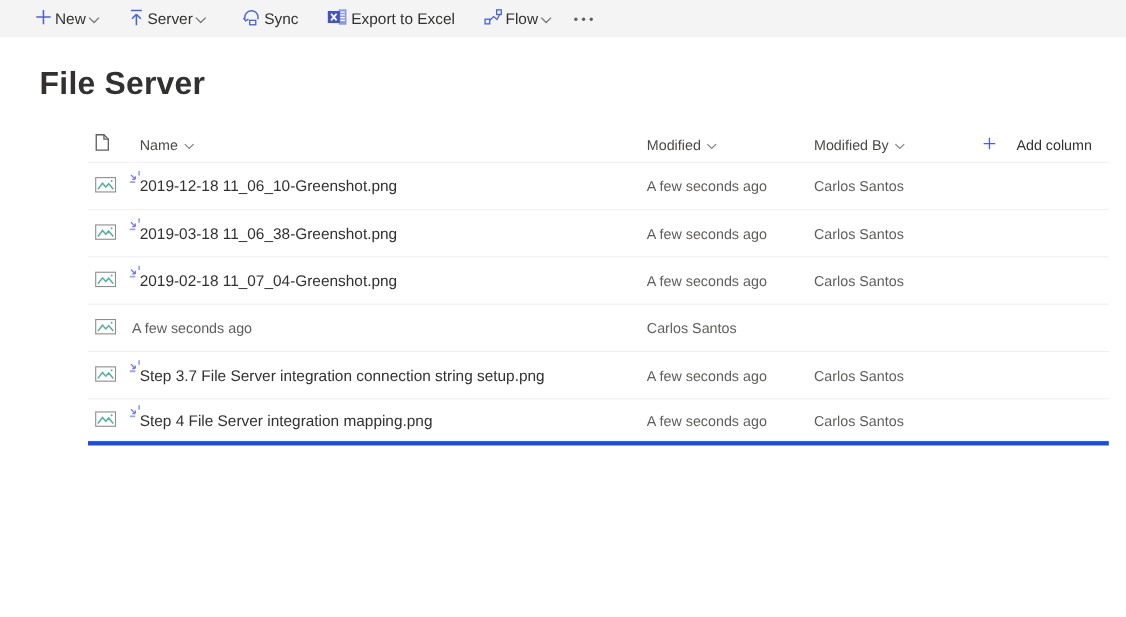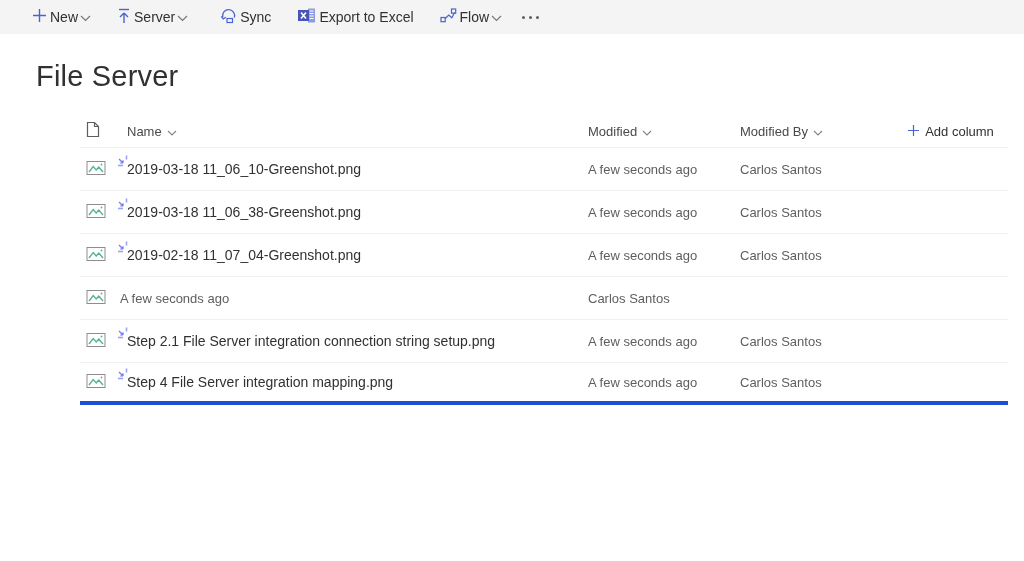--- a/index.html
+++ b/index.html
@@ -11,31 +11,31 @@
     padding-left:22px; }
   .tb-item { display:flex; align-items:center; gap:3px; padding:0 10px; height:34px;
     cursor:pointer; font-size:14px; color:#323130; white-space:nowrap; }
   .tb-item .chev { margin-left:-1px; }
   .tb-sep { width:6px; }
   .dots { display:flex; gap:4px; align-items:center; padding:0 10px; height:34px; cursor:pointer; }
   .dots i { width:3px; height:3px; border-radius:50%; background:#605e5c; display:block; }
 
   
   .content { padding-top:26px; }
-  .page-title { margin-left:36px; font-size:29px; font-weight:400; color:#323130;
+  .page-title { margin-left:36px; font-size:29px; font-weight:700; color:#323130;
     letter-spacing:0.2px; }
 
   
   .list { margin-top:22px; }
   .lrow { display:grid; grid-template-columns:40px 468px 152px 148px 1fr;
     align-items:center; margin-left:80px; margin-right:16px; }
   .lheader { height:32px; font-size:13px; color:#4a4947; }
   .lheader .hcell { display:flex; align-items:center; gap:5px; cursor:pointer; }
   .lheader .icon-cell { cursor:default; }
-  .addcol { display:flex; align-items:center; gap:6px; justify-content:center;
+  .addcol { display:flex; align-items:center; gap:19px; justify-content:flex-start;
     padding-left:6px; font-size:13px; color:#323130; cursor:pointer; }
   .frow { height:43px; border-top:1px solid #f1f0ef; font-size:14px; cursor:pointer; }
   .frow:last-child { border-bottom:4px solid #1d4ed8; }
   .icon-cell { display:flex; align-items:center; padding-left:6px; }
   .name-cell { position:relative; }
   .name-wrap { position:relative; display:inline-block; margin-left:7px; }
   .glimmer { position:absolute; left:-10px; top:-8px; }
   .name-text { color:#323130; }
   .meta { color:#605e5c; font-size:13px; }
   .chev-sm { opacity:.9; }
@@ -194,21 +194,21 @@
           </div>
           <div class="name-cell">
             <span class="name-wrap">
               <span class="glimmer">
                 <svg width="14" height="14" viewBox="0 0 14 14">
                   <path d="M2 6l4 4M6 10H3.2M6 10V7.2" stroke="#7479e8" stroke-width="1.2" fill="none"></path>
                   <path d="M9.5 2.5v4" stroke="#9aa3f0" stroke-width="1.6"></path>
                   <path d="M1 12.5h5" stroke="#9aa3f0" stroke-width="1.6"></path>
                 </svg>
               </span>
-              <span class="name-text">2019-03-18 11_06_10-Greenshot.png</span>
+              <span class="name-text">2019-12-18 11_06_10-Greenshot.png</span>
             </span>
           </div>
           <div class="meta">A few seconds ago</div>
           <div class="meta">Carlos Santos</div>
           <div></div>
         </div>
 
         <div class="lrow frow">
           <div class="icon-cell">
             <span>
@@ -290,21 +290,21 @@
           </div>
           <div class="name-cell">
             <span class="name-wrap">
               <span class="glimmer">
                 <svg width="14" height="14" viewBox="0 0 14 14">
                   <path d="M2 6l4 4M6 10H3.2M6 10V7.2" stroke="#7479e8" stroke-width="1.2" fill="none"></path>
                   <path d="M9.5 2.5v4" stroke="#9aa3f0" stroke-width="1.6"></path>
                   <path d="M1 12.5h5" stroke="#9aa3f0" stroke-width="1.6"></path>
                 </svg>
               </span>
-              <span class="name-text">Step 2.1 File Server integration connection string setup.png</span>
+              <span class="name-text">Step 3.7 File Server integration connection string setup.png</span>
             </span>
           </div>
           <div class="meta">A few seconds ago</div>
           <div class="meta">Carlos Santos</div>
           <div></div>
         </div>
 
         <div class="lrow frow">
           <div class="icon-cell">
             <span>

